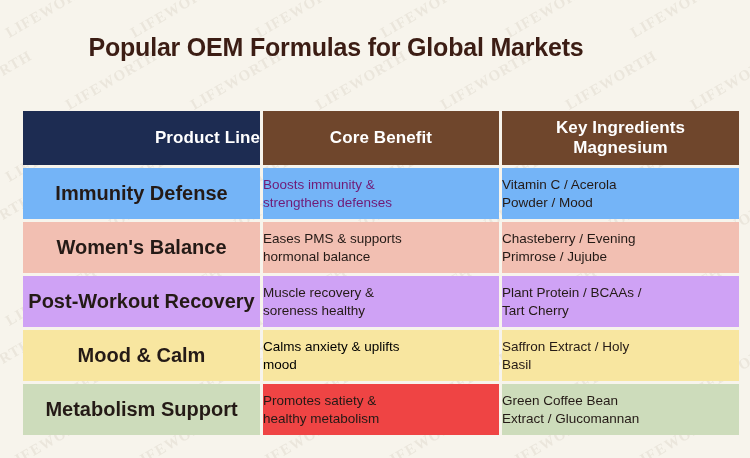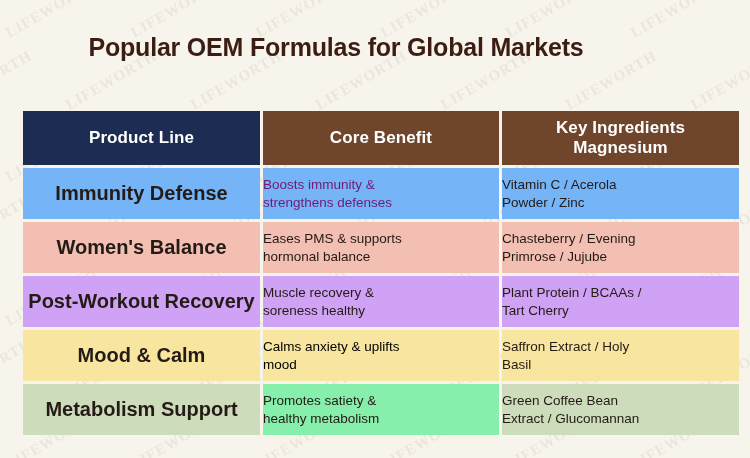--- a/index.html
+++ b/index.html
@@ -172,38 +172,38 @@
   </div>
 
   <table id="formula-table">
     <colgroup>
       <col class="col-product">
       <col class="col-benefit">
       <col class="col-ingredient">
     </colgroup>
     <thead>
       <tr>
-        <th class="th-cell th-product" style="background: rgb(29, 44, 82); color: rgb(255, 255, 255);">Product Line</th>
+        <th class="th-cell th-product" style="background: rgb(29, 44, 82); color: rgb(255, 255, 255); text-align: right;">Product Line</th>
         <th class="th-cell th-benefit" style="background: rgb(111, 70, 44); color: rgb(255, 255, 255);">Core Benefit</th>
         <th class="th-cell th-ingredient" style="background: rgb(111, 70, 44); color: rgb(255, 255, 255);">
           <span class="cell-line">Key Ingredients</span>
           <span class="cell-line">Magnesium</span>
         </th>
       </tr>
     </thead>
     <tbody>
       <tr>
         <td class="td-cell td-product" style="background: rgb(116, 180, 247); color: rgb(36, 26, 22);">Immunity Defense</td>
         <td class="td-cell td-text" style="background: rgb(116, 180, 247); color: #701a75;">
           <span class="cell-line">Boosts immunity &amp;</span>
           <span class="cell-line">strengthens defenses</span>
         </td>
         <td class="td-cell td-text" style="background: rgb(116, 180, 247); color: rgb(36, 26, 22);">
           <span class="cell-line">Vitamin C / Acerola</span>
-          <span class="cell-line">Powder / Zinc</span>
+          <span class="cell-line">Powder / Mood</span>
         </td>
       </tr>
       <tr>
         <td class="td-cell td-product" style="background: rgb(242, 191, 178); color: rgb(36, 26, 22);">Women's Balance</td>
         <td class="td-cell td-text" style="background: rgb(242, 191, 178); color: rgb(36, 26, 22);">
           <span class="cell-line">Eases PMS &amp; supports</span>
           <span class="cell-line">hormonal balance</span>
         </td>
         <td class="td-cell td-text" style="background: rgb(242, 191, 178); color: rgb(36, 26, 22);">
           <span class="cell-line">Chasteberry / Evening</span>
@@ -227,21 +227,21 @@
           <span class="cell-line">Calms anxiety &amp; uplifts</span>
           <span class="cell-line">mood</span>
         </td>
         <td class="td-cell td-text" style="background: rgb(248, 230, 160); color: rgb(36, 26, 22); margin-top: 33px;">
           <span class="cell-line">Saffron Extract / Holy</span>
           <span class="cell-line">Basil</span>
         </td>
       </tr>
       <tr>
         <td class="td-cell td-product" style="background: rgb(205, 220, 187); color: rgb(36, 26, 22);">Metabolism Support</td>
-        <td class="td-cell td-text" style="background: #86efac; color: rgb(36, 26, 22);">
+        <td class="td-cell td-text" style="background: #ef4444; color: rgb(36, 26, 22);">
           <span class="cell-line">Promotes satiety &amp;</span>
           <span class="cell-line">healthy metabolism</span>
         </td>
         <td class="td-cell td-text" style="background: rgb(205, 220, 187); color: rgb(36, 26, 22); margin-left: 32px;">
           <span class="cell-line">Green Coffee Bean</span>
           <span class="cell-line">Extract / Glucomannan</span>
         </td>
       </tr>
     </tbody>
   </table>

